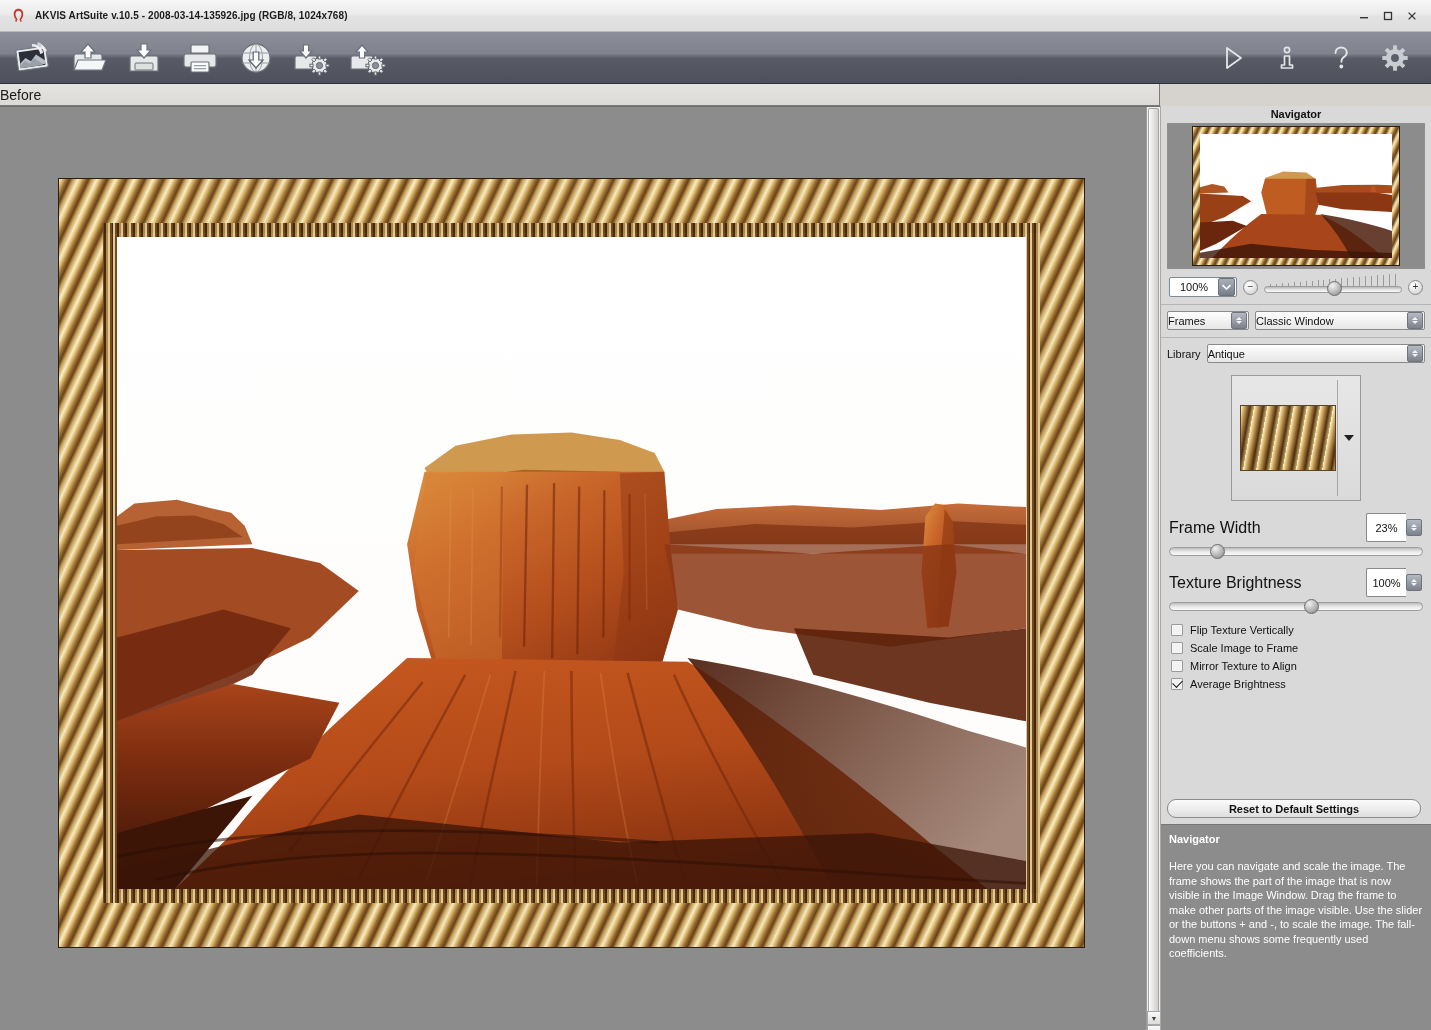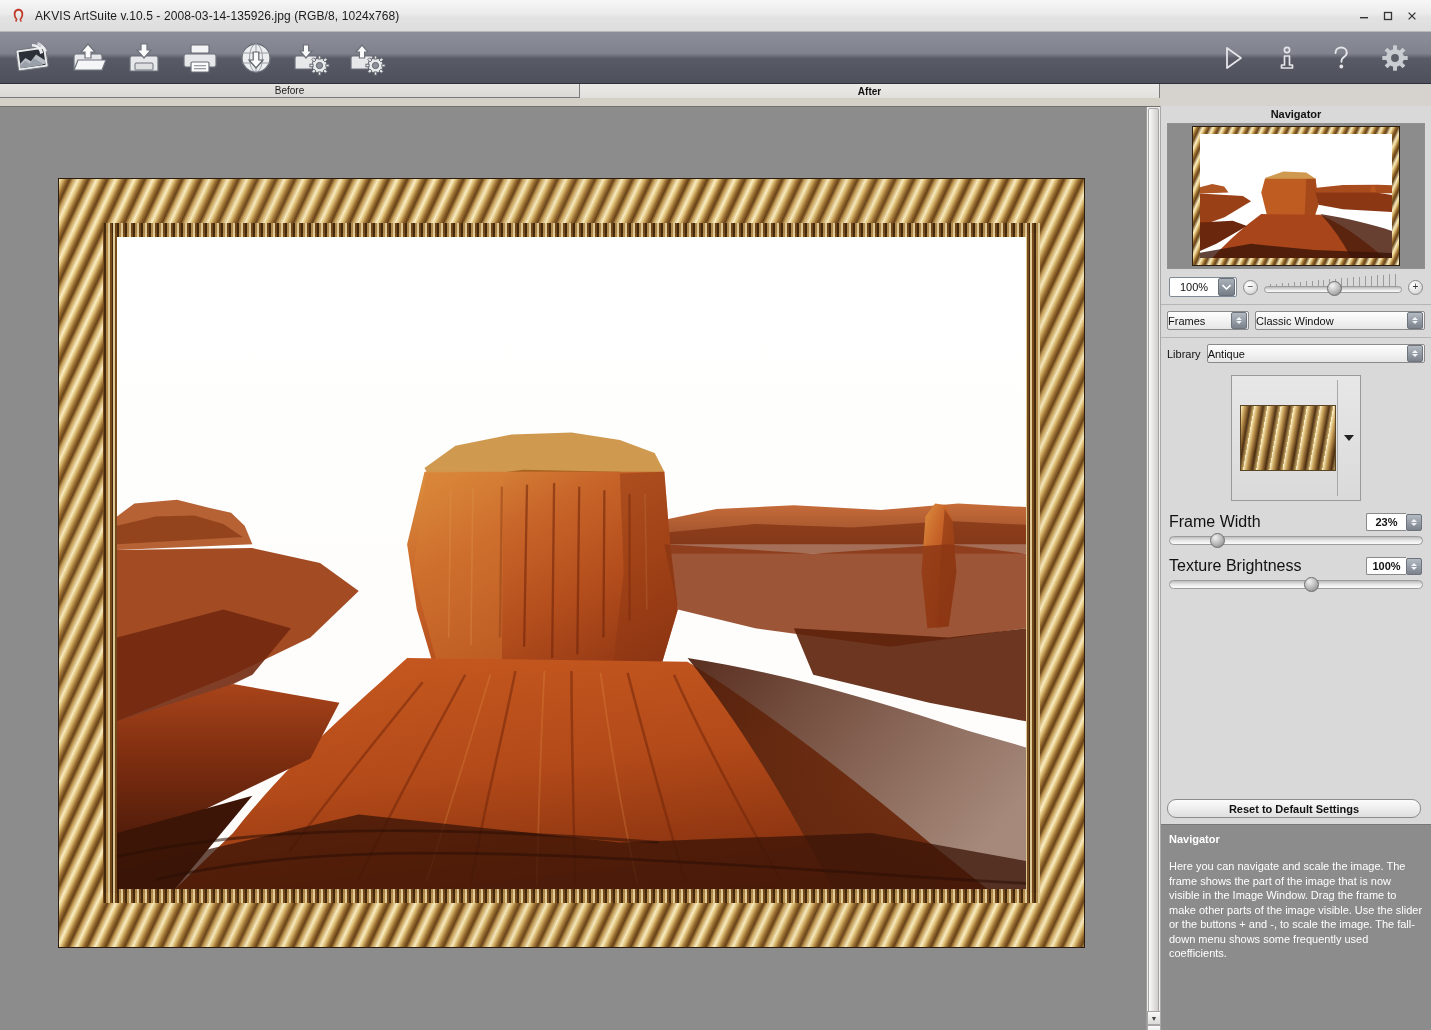--- a/index.html
+++ b/index.html
@@ -19,21 +19,21 @@
     border-bottom: 1px solid #b9b9b9;
     display: flex; align-items: center;
     padding: 0 4px 0 10px;
     position: relative;
   }
   .app-logo {
     width: 17px; height: 17px; margin-right: 8px;
     flex: 0 0 auto; display: block;
   }
   .title-text {
-    font-size: 12px; font-weight: normal; color: #1b1b1b;
+    font-size: 10px; font-weight: bold; color: #1b1b1b;
     letter-spacing: 0.1px;
     white-space: nowrap;
   }
   .winbtns { margin-left: auto; display: flex; align-items: center; gap: 2px; padding-right: 4px;}
   .winbtn {
     width: 22px; height: 20px; display: flex; align-items: center; justify-content: center;
     color: #2b2b2b; font-size: 12px; line-height: 1;
   }
   .winbtn svg { display:block; }
 
@@ -50,23 +50,23 @@
   .tb-right { margin-left: auto; display: flex; align-items: center; gap: 26px; padding-right: 10px;}
   .tbicon { width: 40px; height: 40px; display:block; }
   .tbicon-sm { width: 28px; height: 30px; display:block; }
 
   
   .tabs {
     height: 22px; display: flex; width: 1160px;
     background: #d4d0c8;
   }
   .tab {
-    height: 14px; flex: 1;
-    display: flex; align-items: center; justify-content: center;
-    font-size: 10px; color: #111;
+    height: 22px; flex: 1;
+    display: flex; align-items: center; justify-content: flex-start;
+    font-size: 14px; color: #111;
     border-right: 1px solid #7a7a7a;
     border-bottom: 1px solid #7a7a7a;
   }
   .tab.inactive {
     background: linear-gradient(to bottom,#e6e4e0 0%, #dcdad6 100%);
     color:#1a1a1a;
   }
   .tab.active {
     background: linear-gradient(to bottom,#eceae7 0%, #e2e0dc 100%);
     font-weight: bold;
@@ -256,23 +256,23 @@
       linear-gradient(to bottom,#e2c68c 0%, #c8a468 55%, #5a3a16 72%, #8b6a33 100%);
   }
   .libdiv { position:absolute; right: 22px; top:4px; bottom:4px; width:1px; background:#a8a8a8; }
   .libarrow { position:absolute; right: 6px; top: 50%; transform: translateY(-50%);
     width:0;height:0;border-left:5px solid transparent;border-right:5px solid transparent;border-top:6px solid #222; }
 
   .sliderblock { margin: 12px 8px 0 8px; }
   .sliderhead { display:flex; align-items:center; }
   .sliderhead .name { flex:1; font-size:16px; color:#111; }
   .numbox {
-    width: 40px; height: 18px; background:#fff; border:1px solid #8a8a8a; border-right:none;
+    width: 40px; height: 29px; background:#fff; border:1px solid #8a8a8a; border-right:none;
     border-radius:2px 0 0 2px; display:flex; align-items:center; justify-content:center;
-    font-size:11px; color:#111;font-weight:bold;
+    font-size:11px; color:#111;
   }
   .track {
     position:relative; height: 9px; margin-top: 5px;
     background: linear-gradient(to bottom,#bdbdbd,#ebebeb 55%,#fbfbfb);
     border:1px solid #9c9c9c; border-radius:5px;
   }
   .track .thumb {
     position:absolute; top: -4px; width:15px; height:15px; border-radius:50%;
     background: radial-gradient(circle at 34% 28%, #f0f0f0 0%, #b5b5b5 55%, #7b7b7b 100%);
     border:1px solid #6d6d6d;
@@ -450,23 +450,20 @@
           <rect x="8.6" y="-2.1" width="5" height="4.2" transform="rotate(45)"></rect>
         </g>
       </g>
     </svg>
   </div>
 </div>
 
 <div class="tabs">
   <div class="tab inactive">
     <span>Before</span>
-  </div>
-  <div class="tab active">
-    <span>After</span>
   </div>
 </div>
 
 <div class="body-row">
 
   <div class="canvas-wrap">
     <div class="canvas">
 
       <div class="artframe">
         <div class="artframe-inner">
@@ -713,20 +710,38 @@
         <div class="spinarrows">
             <div class="ua"></div>
             <div class="da"></div>
           </div>
       </div>
       <div class="track">
         <div class="thumb" style="left:53%"></div>
       </div>
     </div>
 
+    <div class="checks">
+      <div class="chkrow">
+        <div class="chk"></div>
+        <div class="chklbl">Flip Texture Vertically</div>
+      </div>
+      <div class="chkrow">
+        <div class="chk"></div>
+        <div class="chklbl">Scale Image to Frame</div>
+      </div>
+      <div class="chkrow">
+        <div class="chk"></div>
+        <div class="chklbl">Mirror Texture to Align</div>
+      </div>
+      <div class="chkrow">
+        <div class="chk checked"></div>
+        <div class="chklbl">Average Brightness</div>
+      </div>
+    </div>
 
     <div class="spacer"></div>
 
     <div class="resetbtn">
       <span>Reset to Default Settings</span>
     </div>
 
     <div class="hints">
       <div class="hints-title">Navigator</div>
       <div class="hints-body">Here you can navigate and scale the image. The frame shows the part of the image that is now visible in the Image Window. Drag the frame to make other parts of the image visible. Use the slider or the buttons + and -, to scale the image. The fall-down menu shows some frequently used coefficients.</div>

